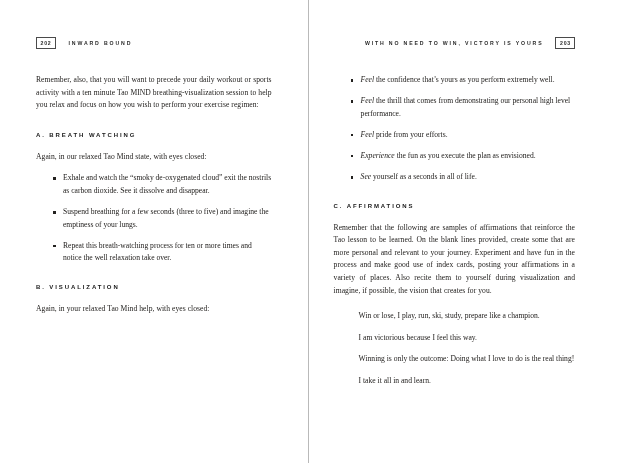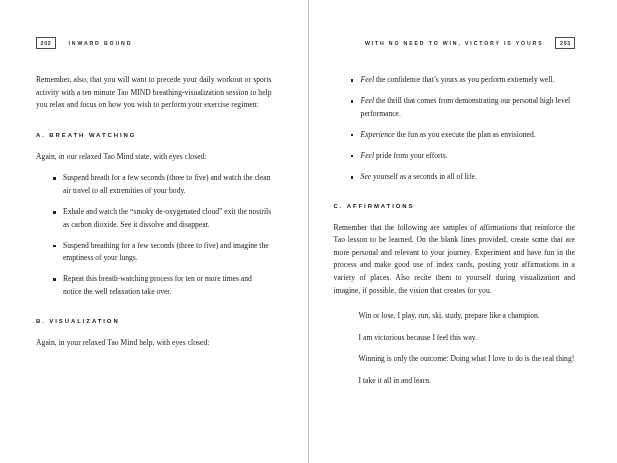--- a/index.html
+++ b/index.html
@@ -148,24 +148,20 @@
 
     <p class="para">Remember, also, that you will want to precede your daily workout or sports activity with a ten minute Tao MIND breathing-visualization session to help you relax and focus on how you wish to perform your exercise regimen:</p>
 
     <div class="sect-head first">A. BREATH WATCHING</div>
 
     <p class="para lead-in">Again, in our relaxed Tao Mind state, with eyes closed:</p>
 
     <ul class="blist">
       <li>
         <span class="sq"></span>
-        <span>Suspend breath for a few seconds (three to five) and watch the clean air travel to all extremities of your body.</span>
-      </li>
-      <li>
-        <span class="sq"></span>
         <span>Exhale and watch the “smoky de-oxygenated cloud” exit the nostrils as carbon dioxide. See it dissolve and disappear.</span>
       </li>
       <li>
         <span class="sq"></span>
         <span>Suspend breathing for a few seconds (three to five) and imagine the emptiness of your lungs.</span>
       </li>
       <li>
         <span class="sq"></span>
         <span>Repeat this breath-watching process for ten or more times and notice the well relaxation take over.</span>
       </li>
@@ -189,25 +185,25 @@
       <li>
         <span class="sq"></span>
         <span class="it">Feel</span><span> the confidence that’s yours as you perform extremely well.</span>
       </li>
       <li>
         <span class="sq"></span>
         <span class="it">Feel</span><span> the thrill that comes from demonstrating our personal high level performance.</span>
       </li>
       <li>
         <span class="sq"></span>
+        <span class="it">Feel</span><span> pride from your efforts.</span>
+      </li>
+      <li>
+        <span class="sq"></span>
         <span class="it">Experience</span><span> the fun as you execute the plan as envisioned.</span>
-      </li>
-      <li>
-        <span class="sq"></span>
-        <span class="it">Feel</span><span> pride from your efforts.</span>
       </li>
       <li>
         <span class="sq"></span>
         <span class="it">See</span><span> yourself as a seconds in all of life.</span>
       </li>
     </ul>
 
     <div class="sect-head">C. AFFIRMATIONS</div>
 
     <p class="para">Remember that the following are samples of affirmations that reinforce the Tao lesson to be learned. On the blank lines provided, create some that are more personal and relevant to your journey. Experiment and have fun in the process and make good use of index cards, posting your affirmations in a variety of places. Also recite them to yourself during visualization and imagine, if possible, the vision that creates for you.</p>

